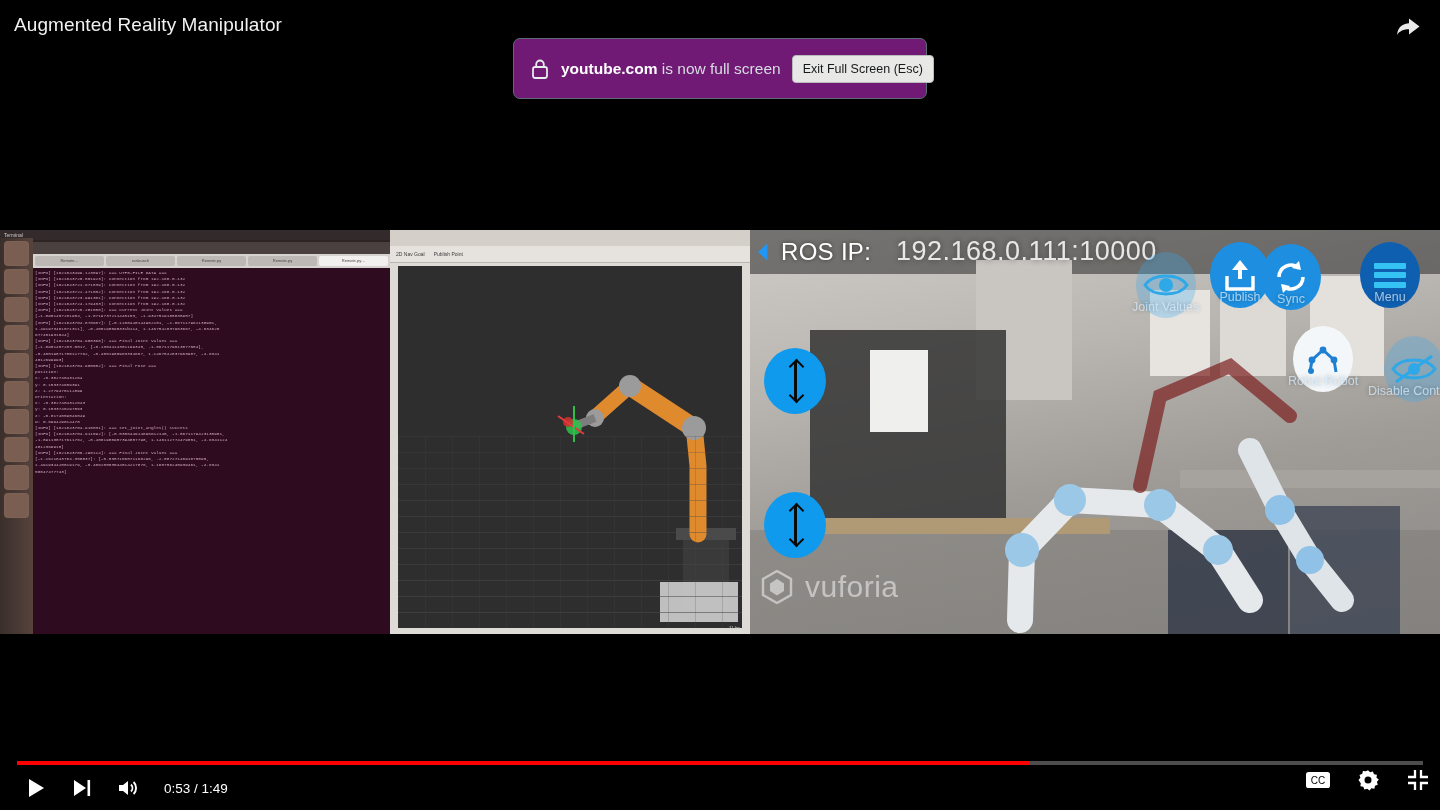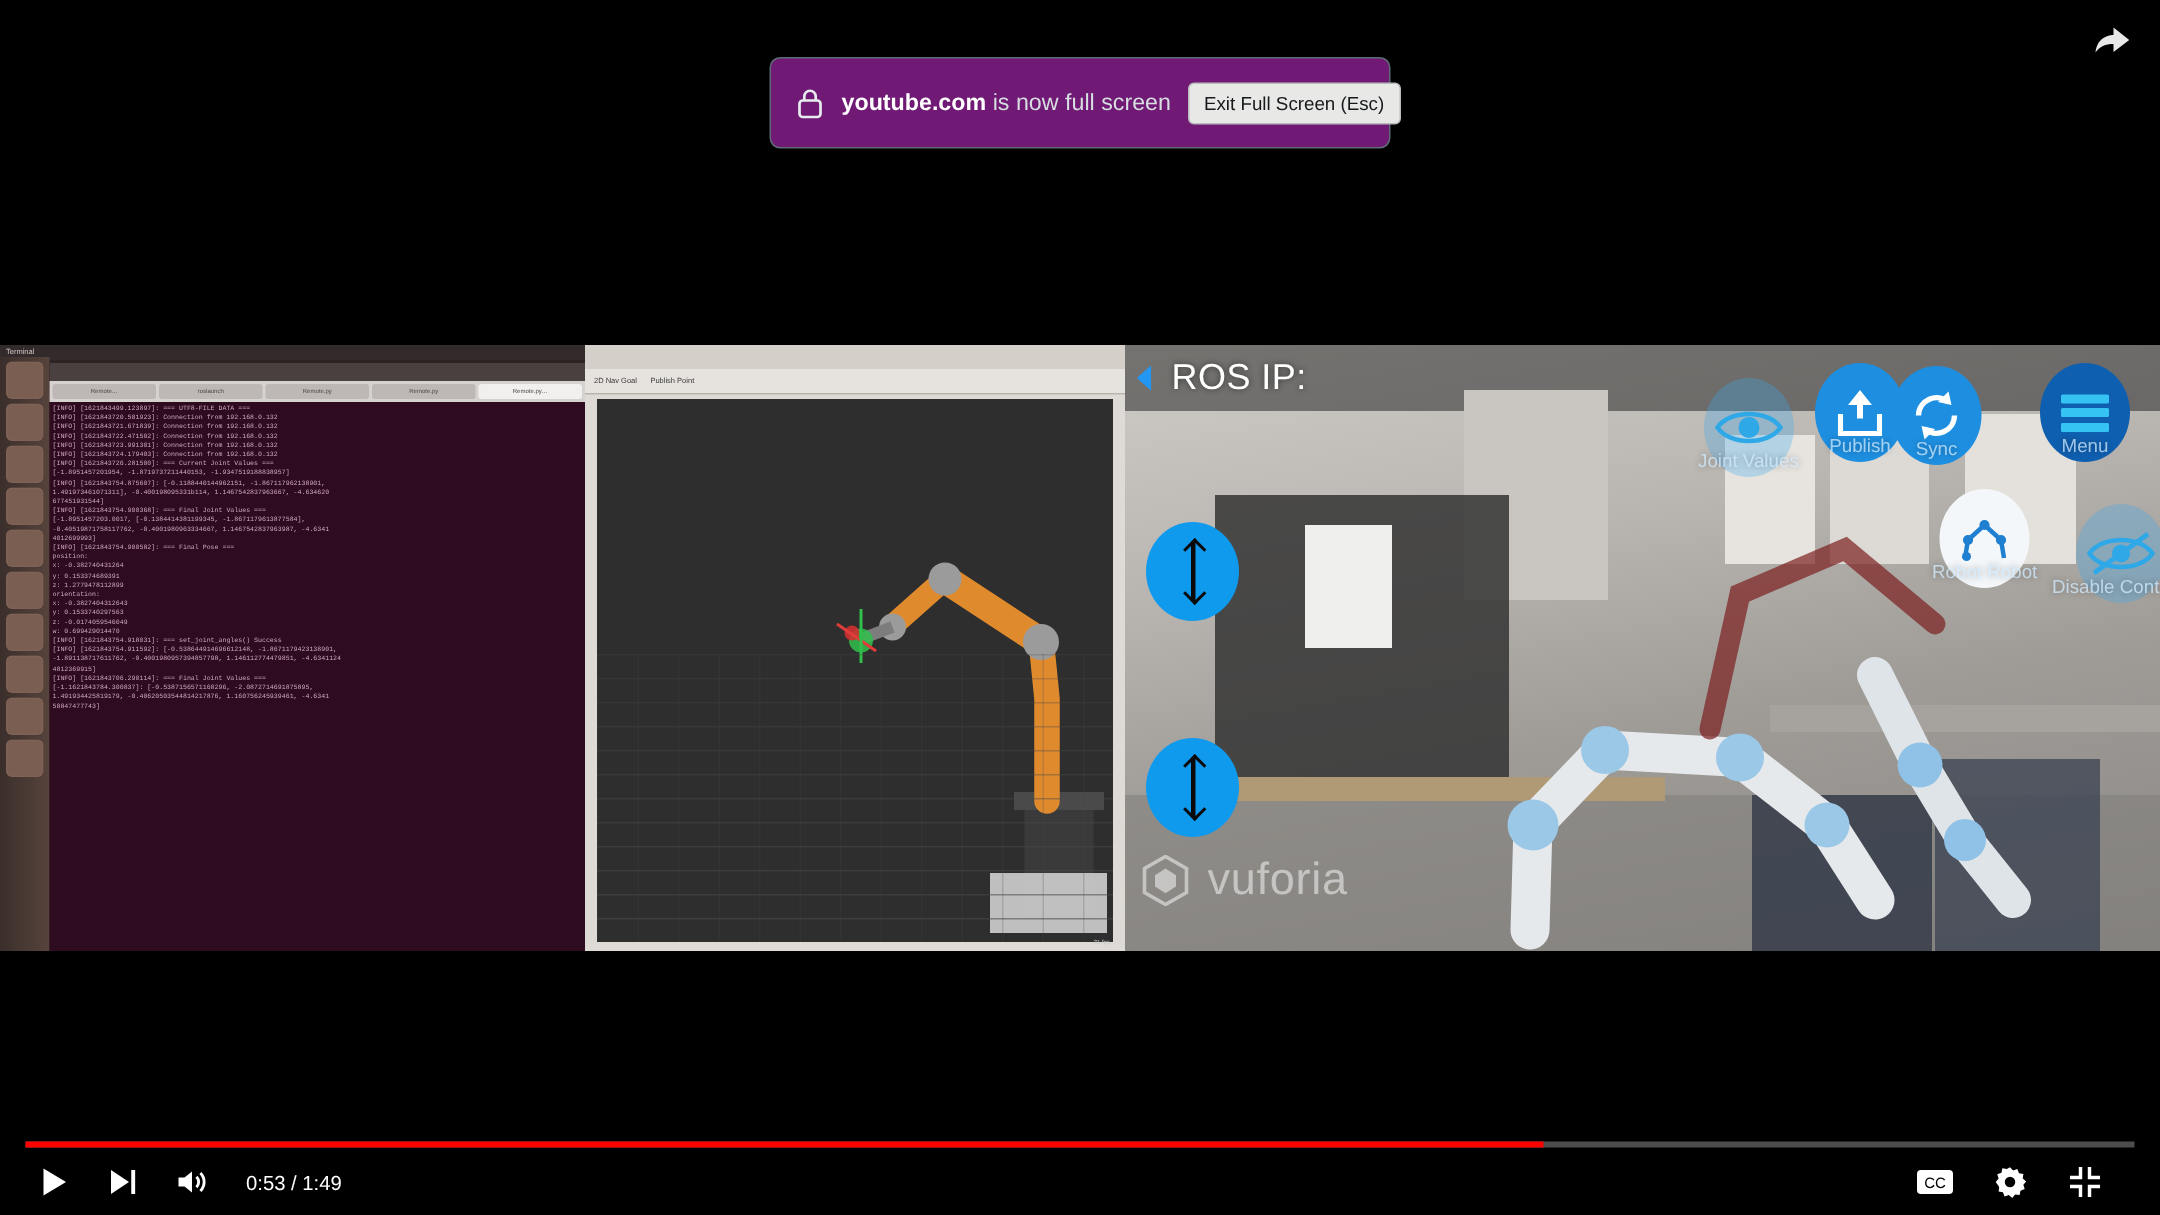--- a/index.html
+++ b/index.html
@@ -109,34 +109,35 @@
   .vf-mark { width:34px; height:34px; position:relative; }
   .vf-text { color:#e9e9e9; font-size:30px; letter-spacing:.5px; }
 
   
   .progress-wrap { position:absolute; left:17px; bottom:45px; width:1406px;
     height:4px; background:#4d4d4d; cursor:pointer; }
   .progress-fill { height:100%; background:#ff0000; }
   .ctrl-bar { position:absolute; left:0; bottom:0; width:1440px; height:44px; }
   .ctrl-left { position:absolute; left:22px; top:0; height:44px; display:flex;
     align-items:center; gap:18px; }
-  .ctrl-right { position:absolute; right:36px; top:0; height:44px; display:flex;
-    align-items:center; gap:22px; }
+  .ctrl-right { position:absolute; right:8px; top:0; height:44px; display:flex;
+    gap:22px; }
   .ico-btn { width:28px; height:28px; display:flex; align-items:center;
     justify-content:center; cursor:pointer; }
   .time-text { color:#fff; font-size:13.5px; margin-left:4px; white-space:nowrap; }
   .scroll-hint { position:absolute; left:0; bottom:6px; width:1440px;
     text-align:center; color:#cfcfcf; font-size:13.5px; pointer-events:none; }
   .scroll-hint .chev { display:block; margin:1px auto 0; width:12px; height:7px; }
 </style>
 </head>
 <body>
 
 <div id="app">
 
+  <div class="video-title">Augmented Reality Manipulator</div>
 
   <div class="share-btn">
     <svg width="26" height="24" viewBox="0 0 26 24">
       <path d="M2 20 C3 11 9 8.5 14 8.3 L14 3.4 L24.5 11.6 L14 19.6 L14 14.3
                C8.6 14.3 4.6 16 2 20 Z" fill="#e8e8e8"></path>
     </svg>
   </div>
 
   <div class="fs-notice">
     <svg class="lock-icon" viewBox="0 0 20 22">
@@ -266,20 +267,21 @@
         <circle cx="360" cy="210" r="14" fill="#8fc2e6"></circle>
       </svg>
       <svg style="position:absolute;left:370px;top:96px" width="200" height="200" viewBox="0 0 200 200">
         <path d="M20 160 L40 70 L110 40 L170 90" stroke="#7a1e1e" stroke-width="14" fill="none" stroke-linecap="round" opacity=".7"></path>
       </svg>
 
       <div class="ar-ip-row">
         <div class="ar-ip-dot"></div>
         <div class="ar-ip-label">ROS IP:</div>
       </div>
+      <div class="ar-ip-value">192.168.0.111:10000</div>
 
       <div class="ar-arrow" style="left:14px;top:118px">
         <div class="shaft"></div>
       </div>
       <div class="ar-arrow" style="left:14px;top:262px">
         <div class="shaft"></div>
       </div>
 
       <div class="ar-btn" style="left:382px;top:22px">
         <div class="ar-circle ghost">

